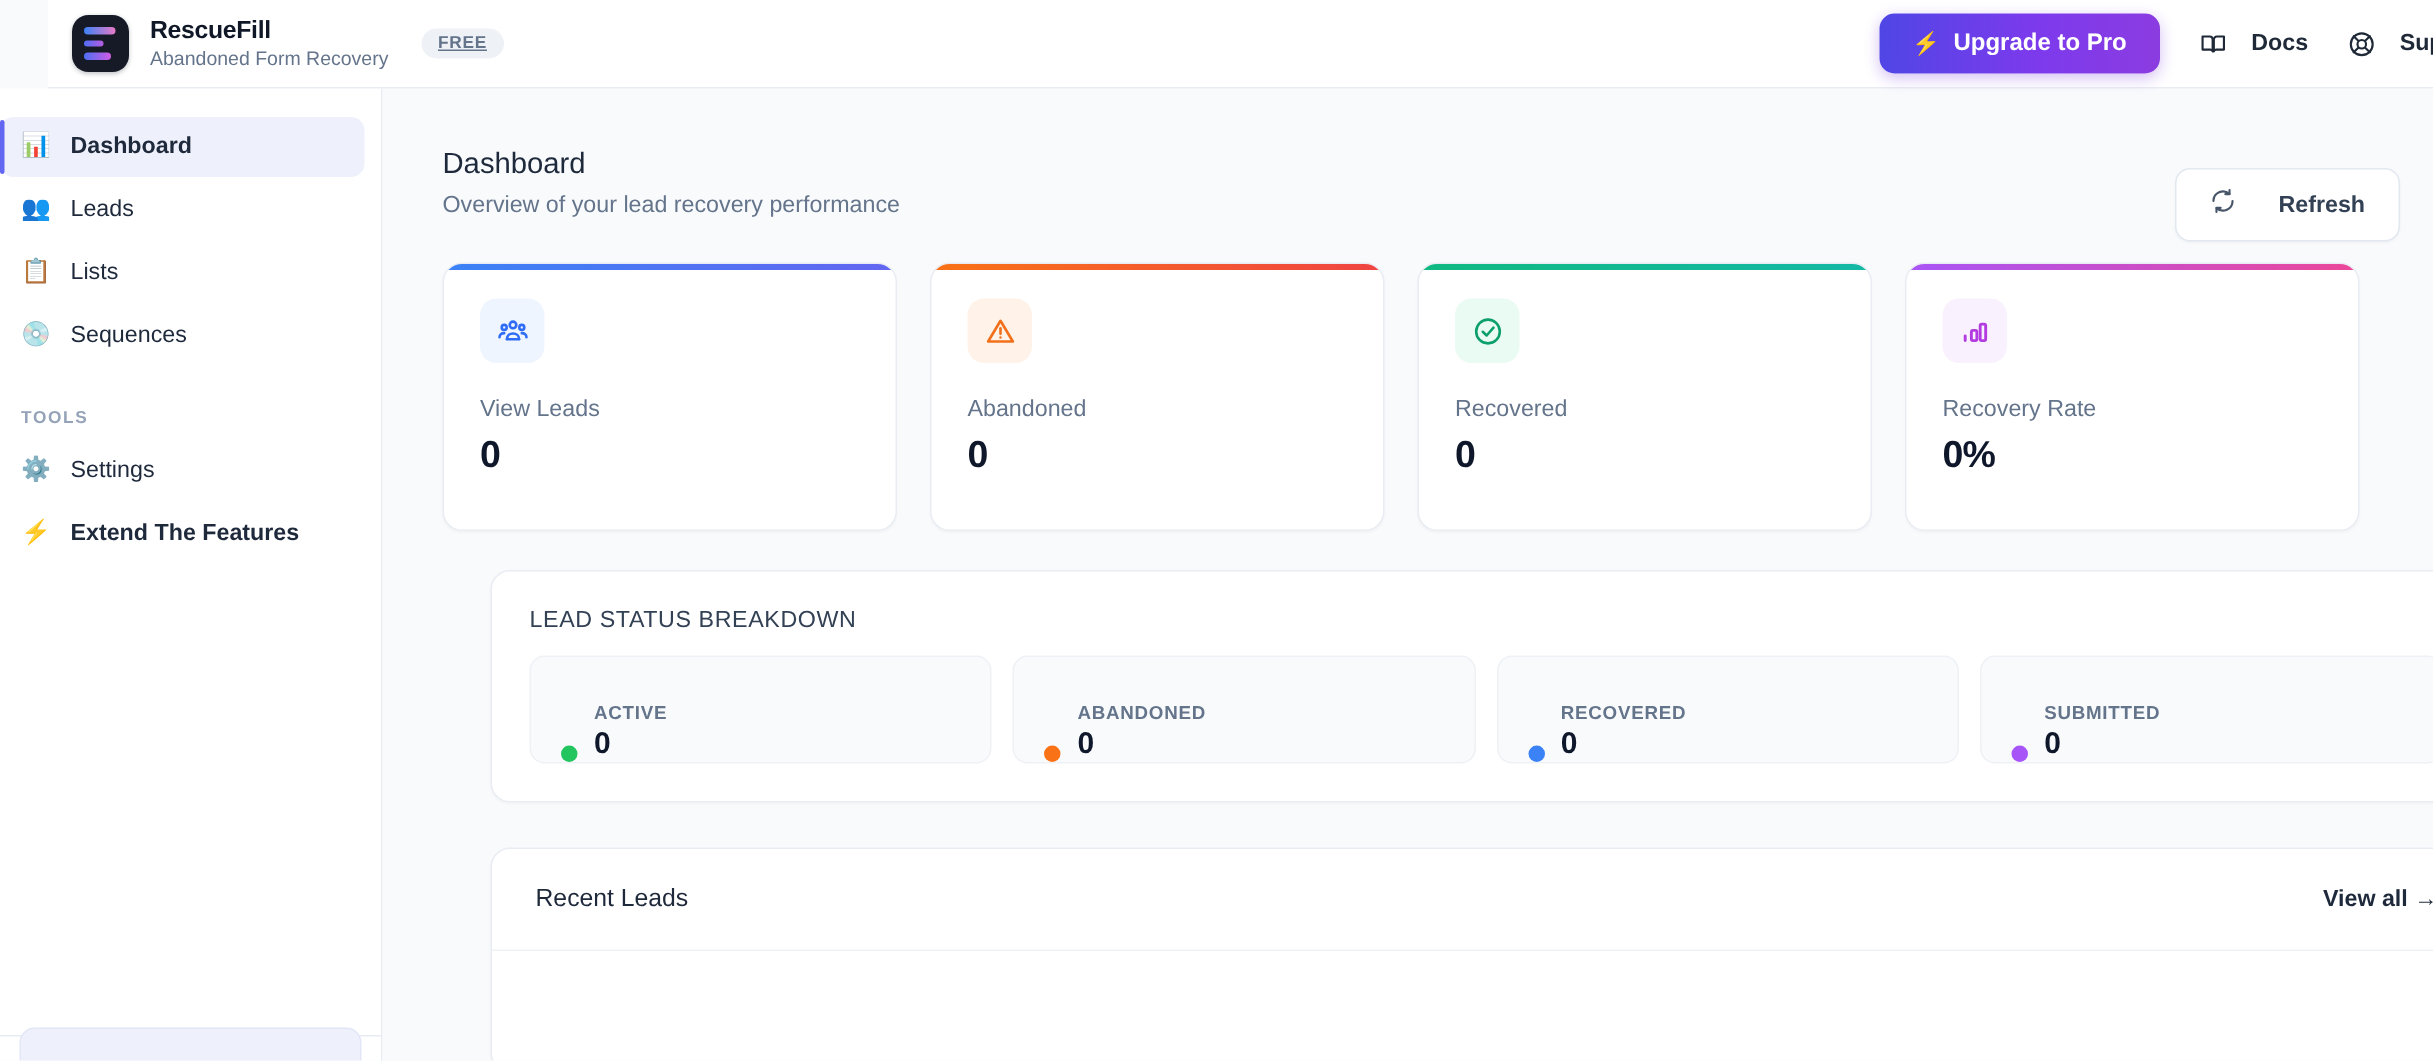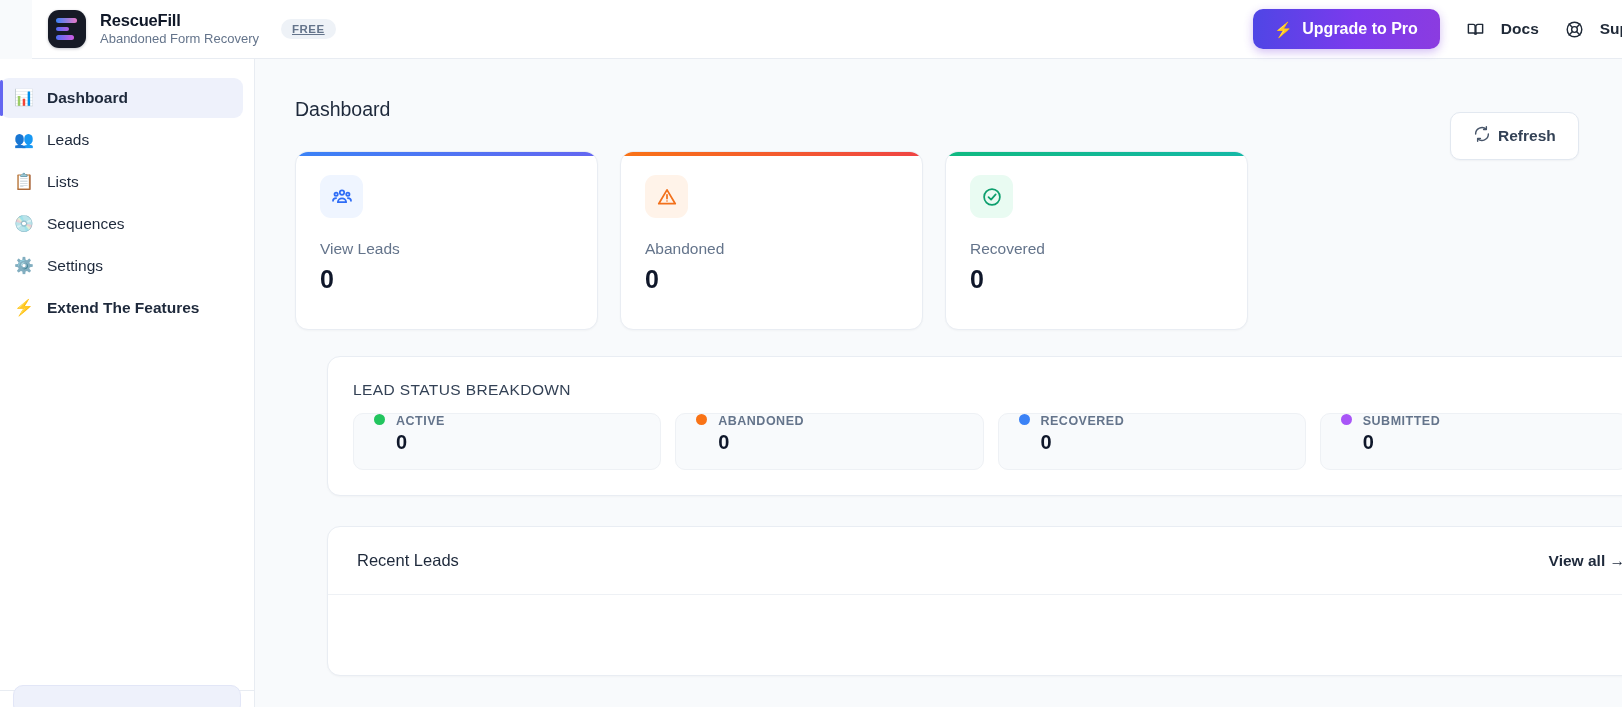--- a/index.html
+++ b/index.html
@@ -116,21 +116,21 @@
     width: 1367px; height: 648px;
     background: #f8fafc;
     padding: 38px 0 0 40px;
     overflow: hidden;
   }
   .page-head { display: flex; align-items: flex-start; }
   .page-title { font-size: 19.5px; color: #1e293b; line-height: 1.3; }
   .page-sub { font-size: 15.5px; color: #64748b; margin-top: 6px; }
   .refresh-btn {
     position: absolute; top: 53px; left: 1195px;
-    display: flex; align-items: center; gap: 7px;
+    display: flex; align-items: center; gap: 28px;
     background: #ffffff; border: 1px solid #e2e8f0;
     border-radius: 10px; padding: 12px 22px;
     font-size: 15.5px; font-weight: 600; color: #334155;
     cursor: pointer; white-space: nowrap;
     box-shadow: 0 1px 2px rgba(15,23,42,.04);
   }
 
   
   .stats-row {
     display: flex; gap: 22px; margin-top: 29px;
@@ -165,24 +165,24 @@
     border-radius: 13px;
     box-shadow: 0 1px 2px rgba(15,23,42,.03);
     margin-left: 32px;
   }
   .breakdown { width: 1327px; padding: 24px 25px 25px 25px; }
   .breakdown-title {
     font-size: 15.5px; letter-spacing: .4px; color: #334155; margin-bottom: 14px;
   }
   .status-row { display: flex; gap: 14px; }
   .status-card {
-    flex: 1 1 0; height: 57px;
+    flex: 1 1 0; height: 72px;
     background: #f8fafc; border: 1px solid #eef1f5;
     border-radius: 10px;
-    display: flex; align-items: flex-start; gap: 11px;
+    display: flex; align-items: flex-end; gap: 11px;
     padding: 0 0 0 20px;
   }
   .dot { width: 11px; height: 11px; border-radius: 50%; flex: 0 0 11px; }
   .status-text { display: flex; flex-direction: column; }
   .status-label { font-size: 12.5px; font-weight: 700; letter-spacing: .5px; color: #64748b; }
   .status-value { font-size: 20px; font-weight: 700; color: #0f172a; margin-top: 3px; }
 
   
   .recent { width: 1327px; margin-top: 30px; }
   .recent-head {
@@ -253,39 +253,41 @@
   </div>
   <div class="nav-item">
     <span class="nav-ico">📋</span>
     <span>Lists</span>
   </div>
   <div class="nav-item">
     <span class="nav-ico">💿</span>
     <span>Sequences</span>
   </div>
 
+  <div class="nav-section tools">TOOLS</div>
   <div class="nav-item">
     <span class="nav-ico">⚙️</span>
     <span>Settings</span>
   </div>
 
   <div class="nav-item pro-item">
     <span class="nav-ico">⚡</span>
     <span>Extend The Features</span>
   </div>
 
   <div class="sidebar-divider"></div>
   <div class="sidebar-foot-box"></div>
 </div>
 
 <div class="main">
 
   <div class="page-head">
     <div>
       <div class="page-title">Dashboard</div>
+      <div class="page-sub">Overview of your lead recovery performance</div>
     </div>
   </div>
 
   <button class="refresh-btn">
     <span>
       <svg width="18" height="18" viewBox="0 0 24 24" fill="none" stroke="#475569" stroke-width="1.9" stroke-linecap="round" stroke-linejoin="round">
         <path d="M20.5 12a8.5 8.5 0 0 1-14.2 6.3"></path>
         <path d="M3.5 12a8.5 8.5 0 0 1 14.2-6.3"></path>
         <polyline points="17.8,2.2 17.8,5.9 14.1,5.9"></polyline>
         <polyline points="6.2,21.8 6.2,18.1 9.9,18.1"></polyline>
@@ -327,20 +329,31 @@
       <div class="stat-ico">
         <svg width="22" height="22" viewBox="0 0 24 24" fill="none" stroke="#0d9f6e" stroke-width="1.9" stroke-linecap="round" stroke-linejoin="round">
           <circle cx="12" cy="12" r="8.6"></circle>
           <polyline points="8.2,12.2 11,14.9 16,9.2"></polyline>
         </svg>
       </div>
       <div class="stat-label">Recovered</div>
       <div class="stat-value">0</div>
     </div>
 
+    <div class="stat-card" style="--accent:linear-gradient(90deg,#a855f7,#ec4899); --tint:#faf1fe;">
+      <div class="stat-ico">
+        <svg width="22" height="22" viewBox="0 0 24 24" fill="none" stroke="#b23ce0" stroke-width="2.1" stroke-linecap="round" stroke-linejoin="round">
+          <path d="M4.5 18.6v-3.4"></path>
+          <rect x="9" y="11.2" width="4" height="7.4" rx="1.1"></rect>
+          <rect x="15.4" y="6.6" width="4" height="12" rx="1.1"></rect>
+        </svg>
+      </div>
+      <div class="stat-label">Recovery Rate</div>
+      <div class="stat-value">0%</div>
+    </div>
   </div>
 
   <div class="panel breakdown">
     <div class="breakdown-title">LEAD STATUS BREAKDOWN</div>
     <div class="status-row">
 
       <div class="status-card">
         <span class="dot" style="background:#22c55e"></span>
         <span class="status-text">
           <span class="status-label">ACTIVE</span>

